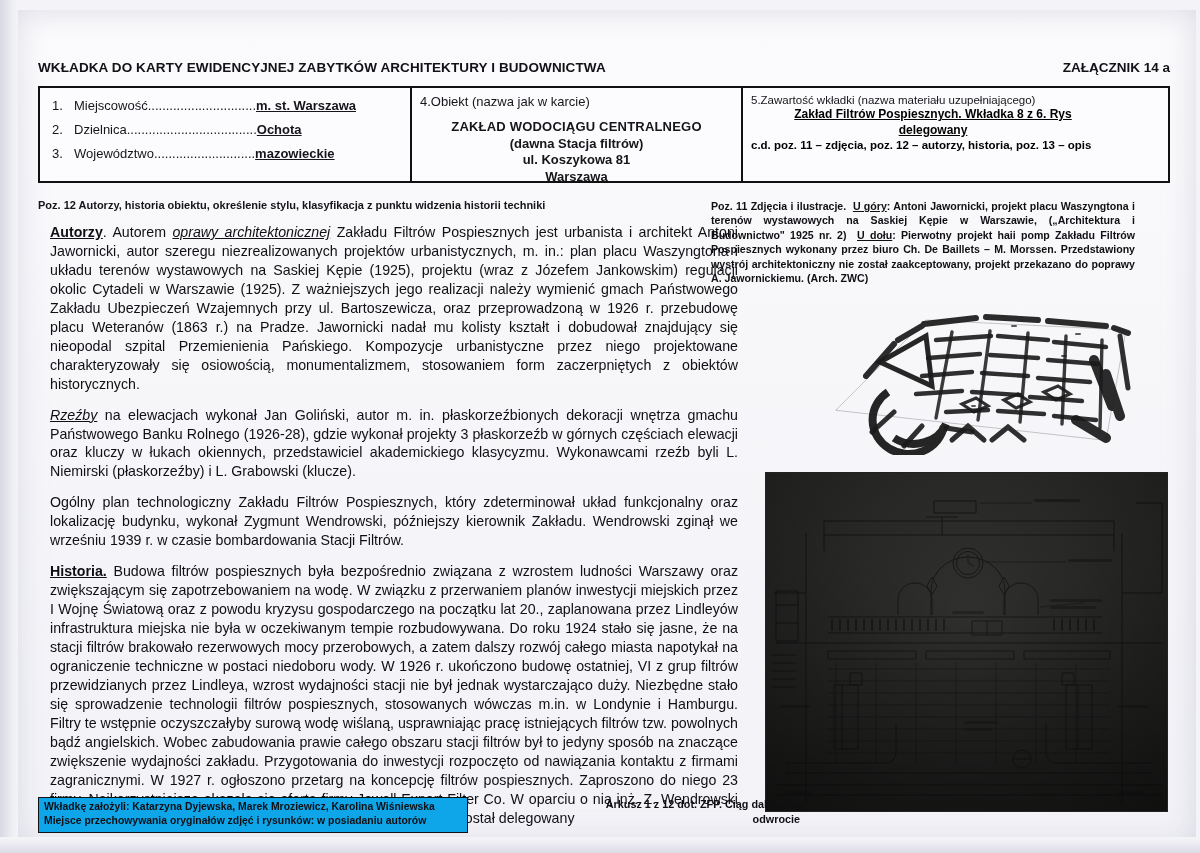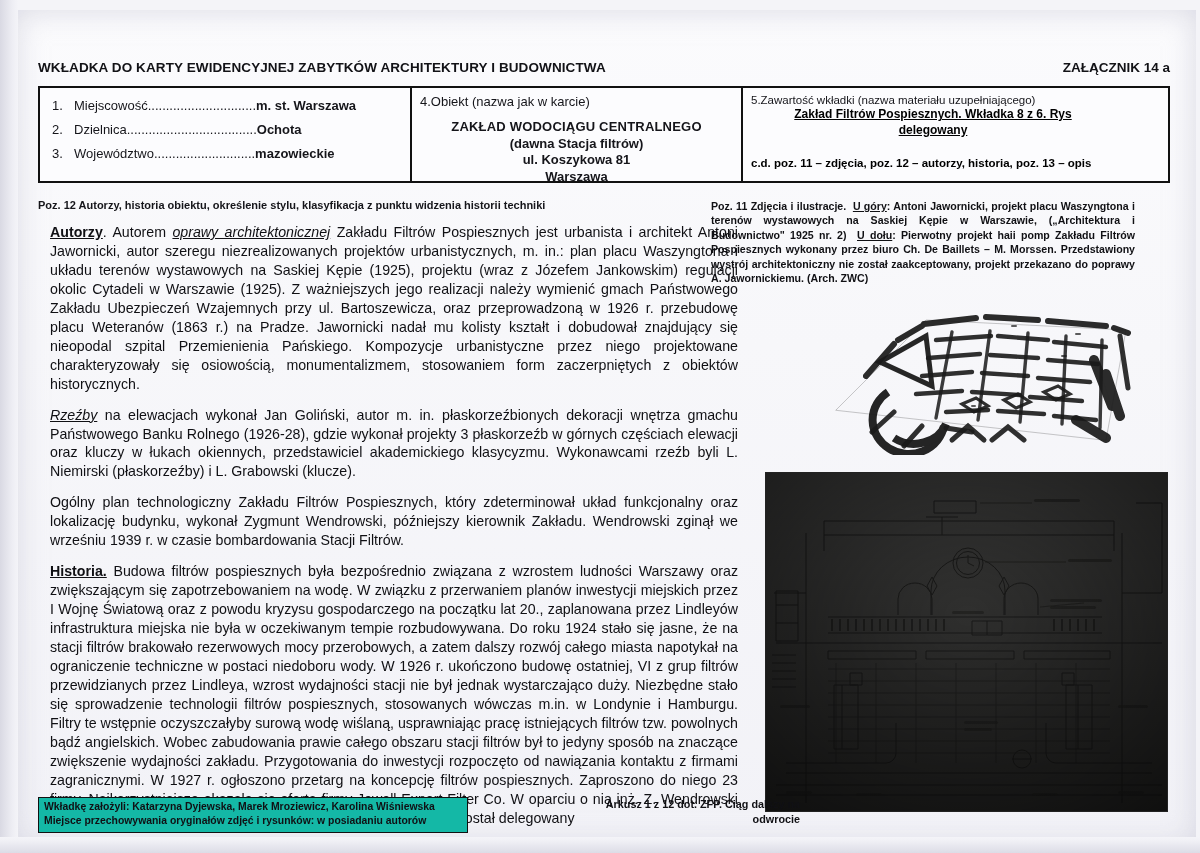--- a/index.html
+++ b/index.html
@@ -98,21 +98,21 @@
     position: relative;
     white-space: nowrap;
   }
   .addr-num {
     position: absolute;
     left: 4px;
     top: 0;
     font-size: 13px;
   }
   .addr-label { font-weight: normal; }
-  .addr-value { font-weight: bold; }
+  .addr-value { font-weight: bold; text-decoration: underline; }
 
   .cell2-label {
     font-size: 13px;
     color: #15151a;
   }
   .cell2-body {
     text-align: center;
     margin-top: 10px;
     line-height: 1.28;
   }
@@ -128,21 +128,21 @@
     font-size: 12px;
     font-weight: bold;
     text-decoration: underline;
     text-align: center;
     line-height: 1.3;
     margin-top: 1px;
   }
   .cell3-note {
     font-size: 11.5px;
     font-weight: bold;
-    margin-top: 18px;
+    margin-top: 0;
     line-height: 1.25;
   }
 
   
   .col-left {
     position: absolute;
     left: 38px;
     top: 199px;
     width: 712px;
   }
@@ -201,21 +201,21 @@
 
   
   .footer-box {
     position: absolute;
     left: 38px;
     top: 797px;
     width: 430px;
     border: 1.6px solid #111;
     box-sizing: border-box;
     padding: 2px 5px 3px 5px;
-    background: #14b8a6;
+    background: #0ea5e9;
   }
   .footer-box div {
     font-size: 10.4px;
     font-weight: bold;
     color: #101014;
     line-height: 1.38;
   }
   .footer-right {
     position: absolute;
     left: 500px;

